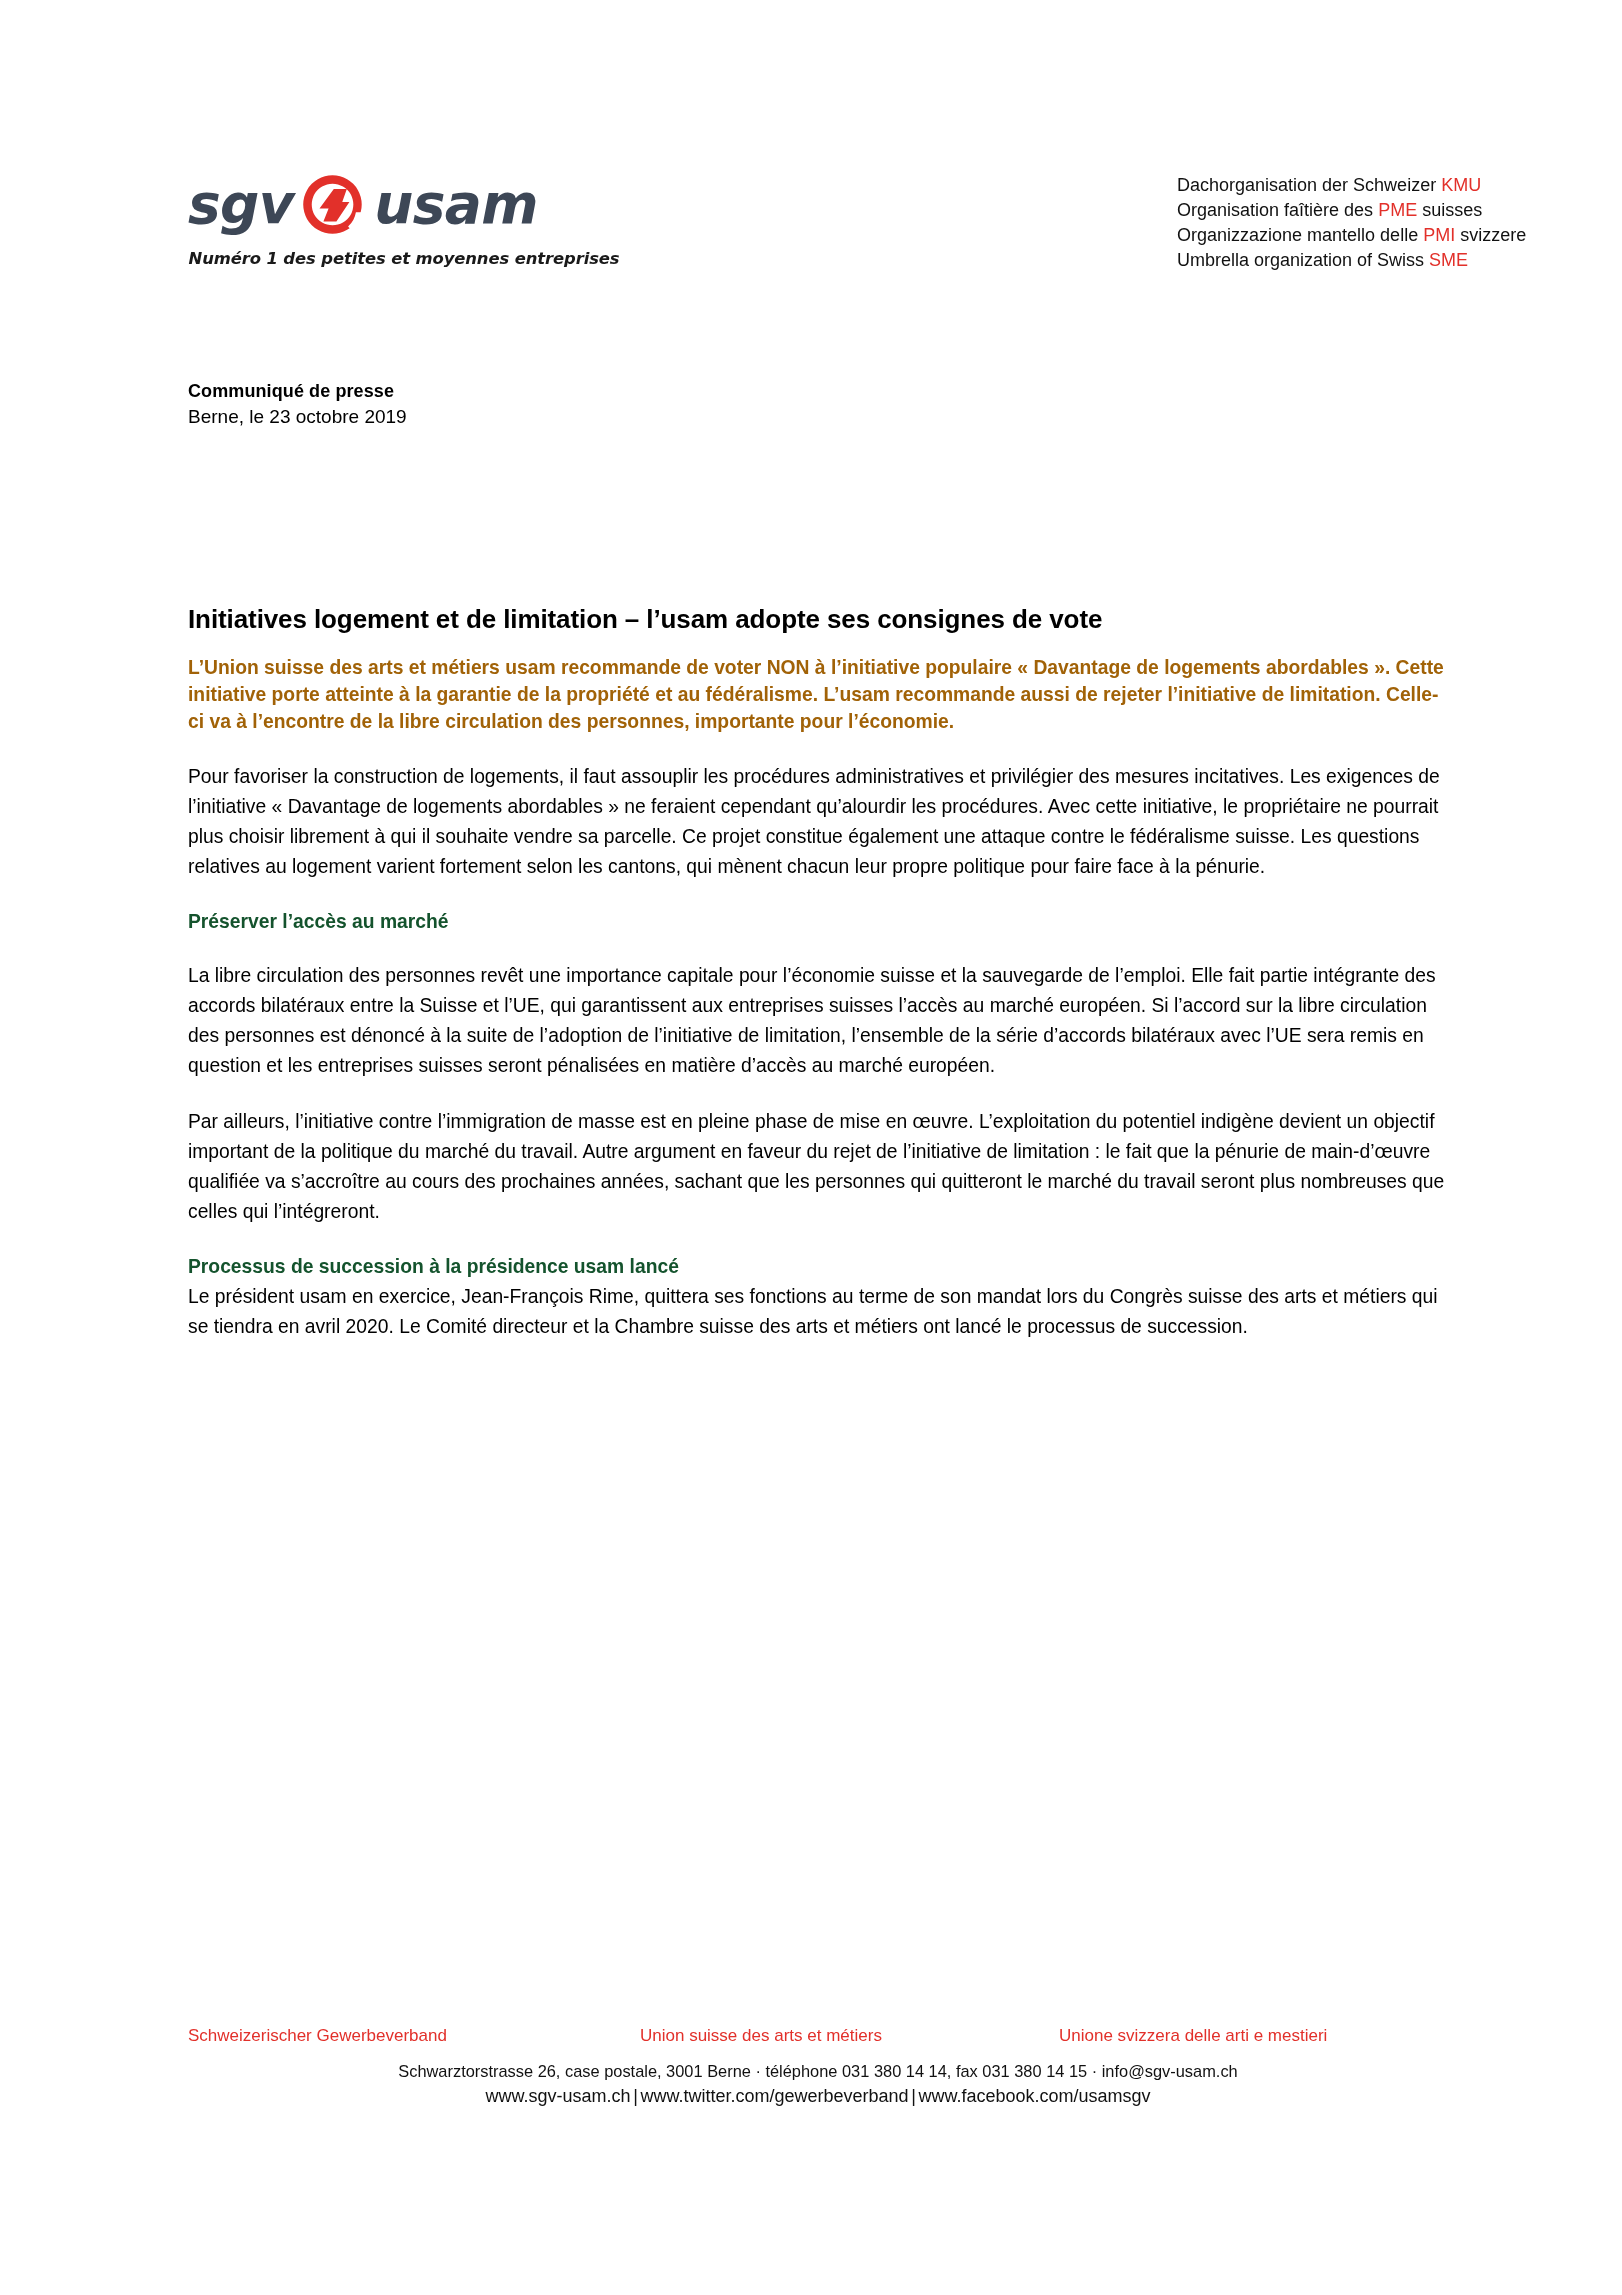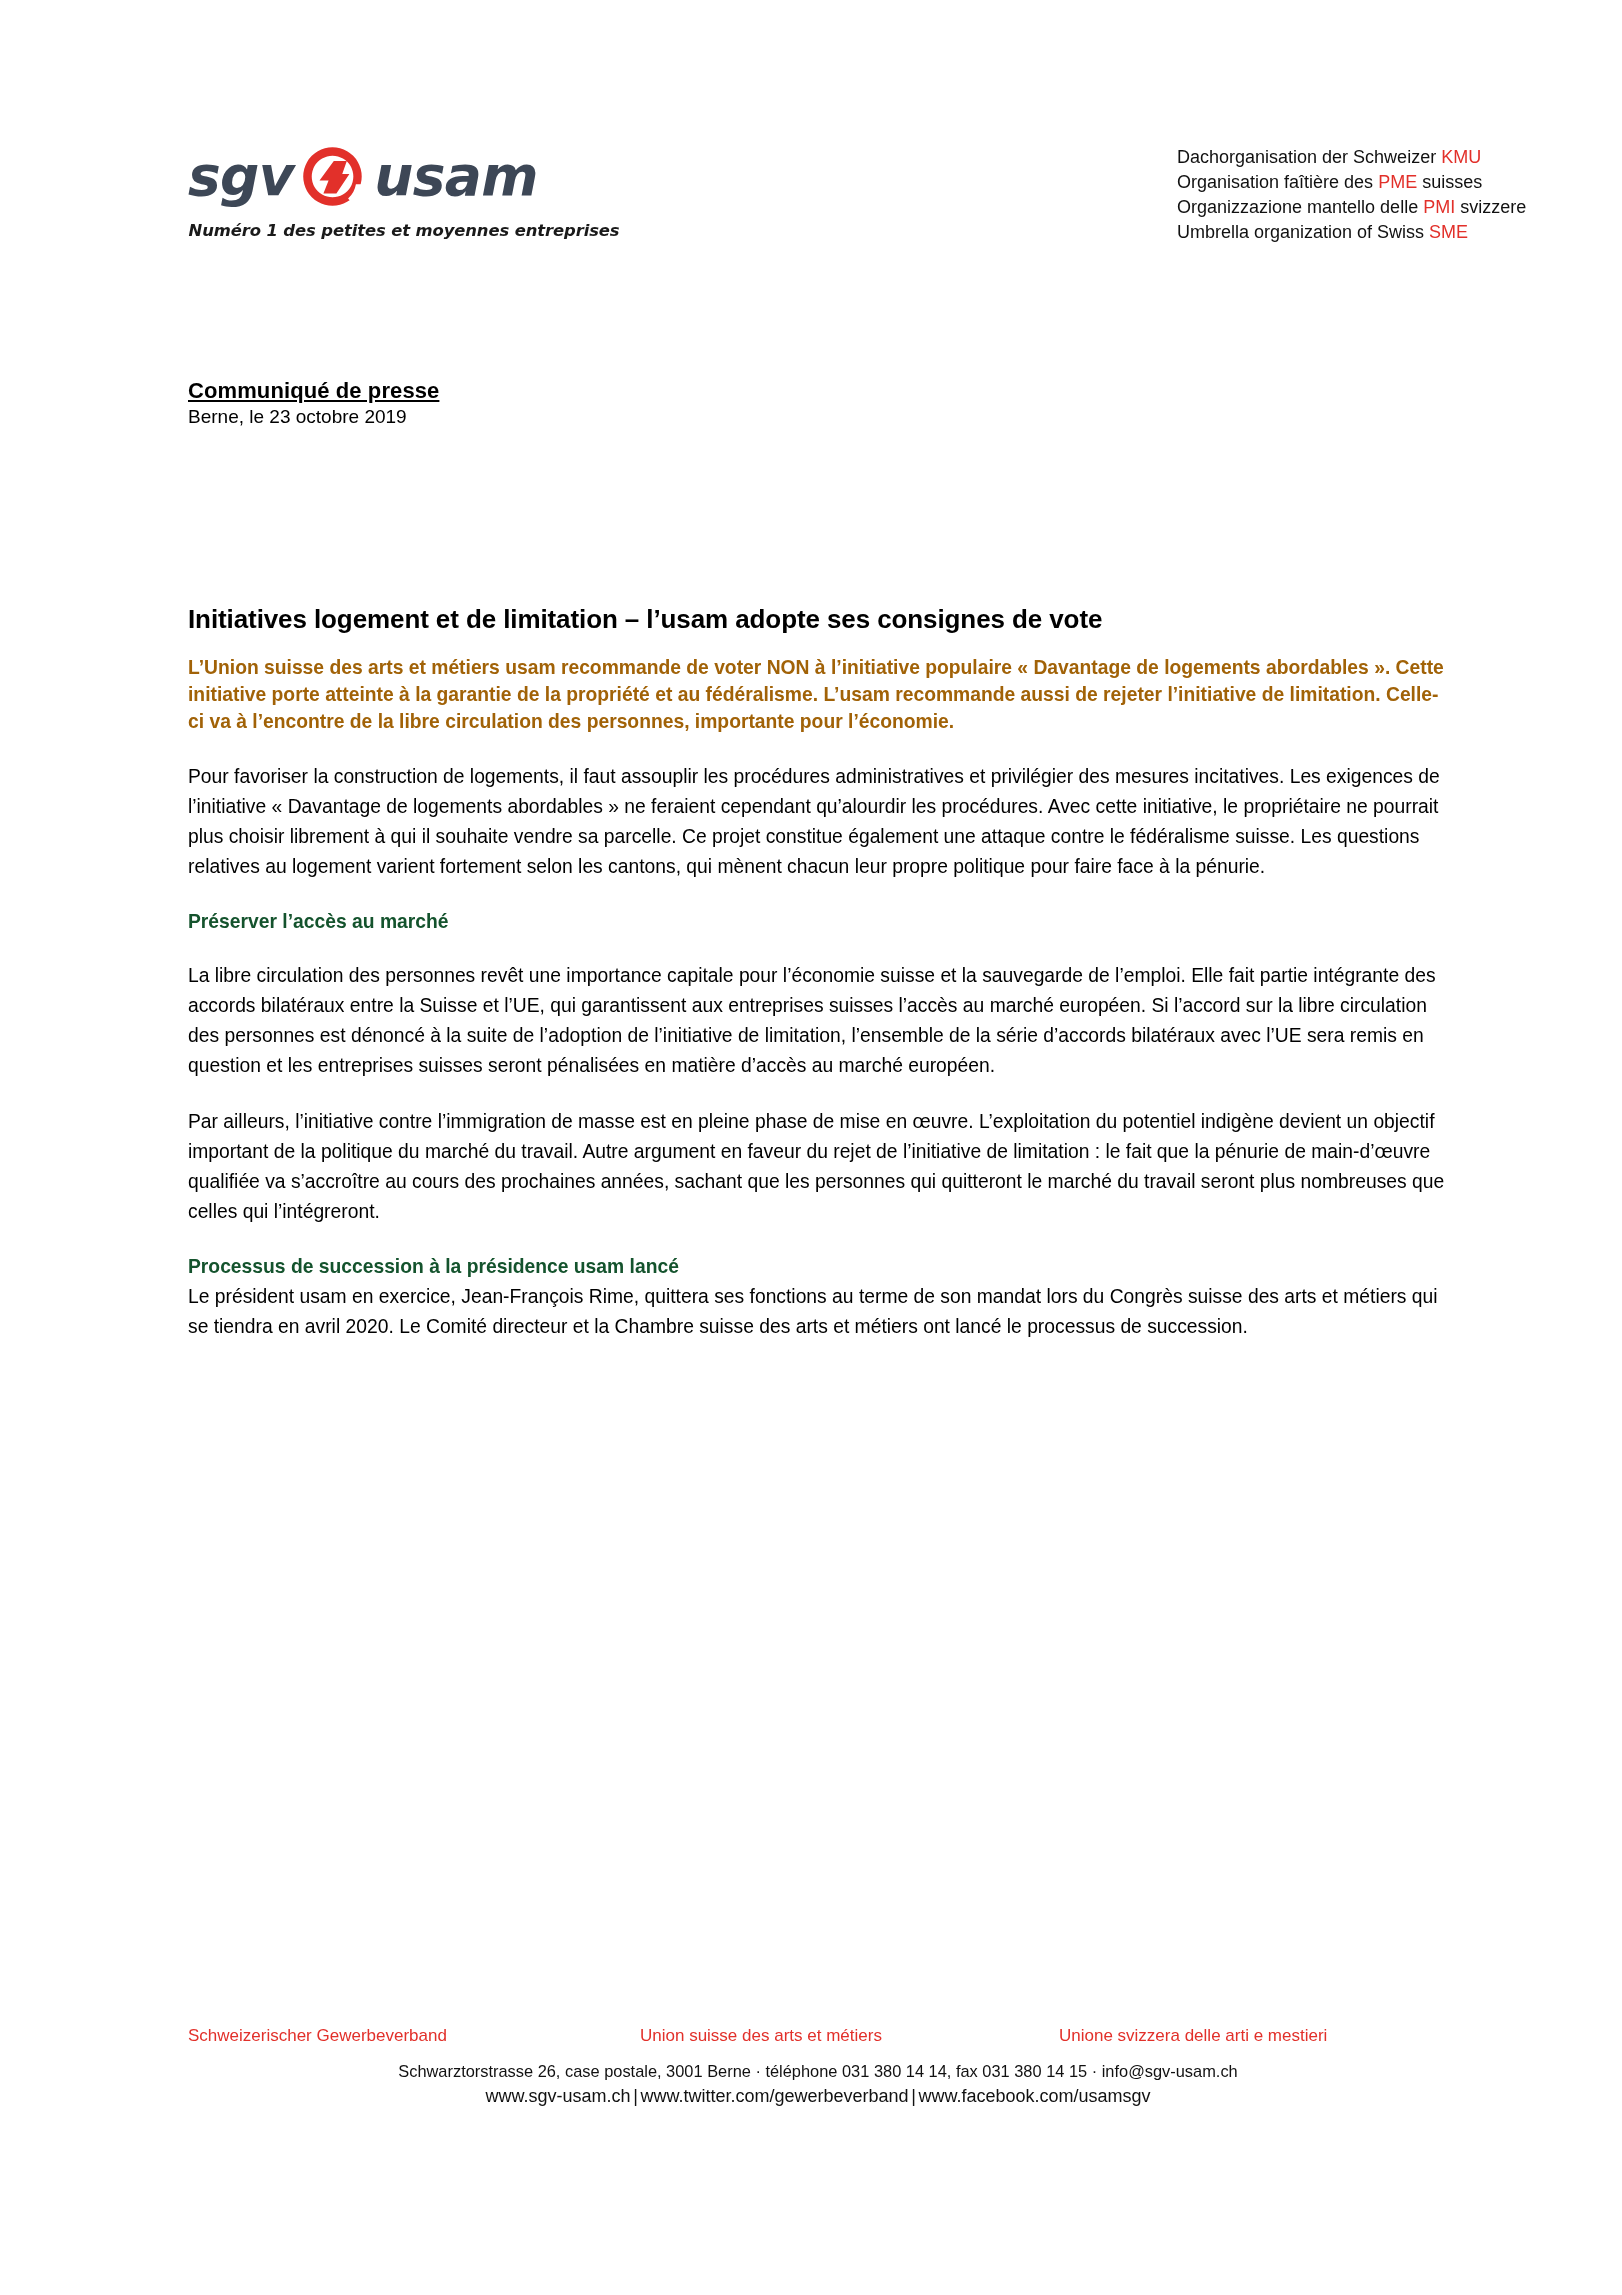--- a/index.html
+++ b/index.html
@@ -16,21 +16,21 @@
     width: 1622px;
     height: 2295px;
     background: #ffffff;
     overflow: hidden;
     box-sizing: border-box;
   }
 
   
   .header {
     position: absolute;
-    top: 140px;
+    top: 168px;
     left: 188px;
     right: 118px;
     height: 124px;
   }
   .logo-block {
     position: absolute;
     left: 0;
     top: 0;
     width: 432px;
   }
@@ -84,23 +84,22 @@
   .meta {
     position: absolute;
     left: 188px;
     top: 378px;
     font-size: 19px;
     line-height: 26px;
     color: #000000;
   }
   .meta-title {
     font-weight: 700;
-    font-size: 22px;
+    font-size: 18px;
     letter-spacing: 0.1px;
-    text-decoration: underline;
   }
   .meta-date { font-weight: 400; }
 
   
   .content {
     position: absolute;
     left: 188px;
     top: 605px;
     width: 1260px;
   }

